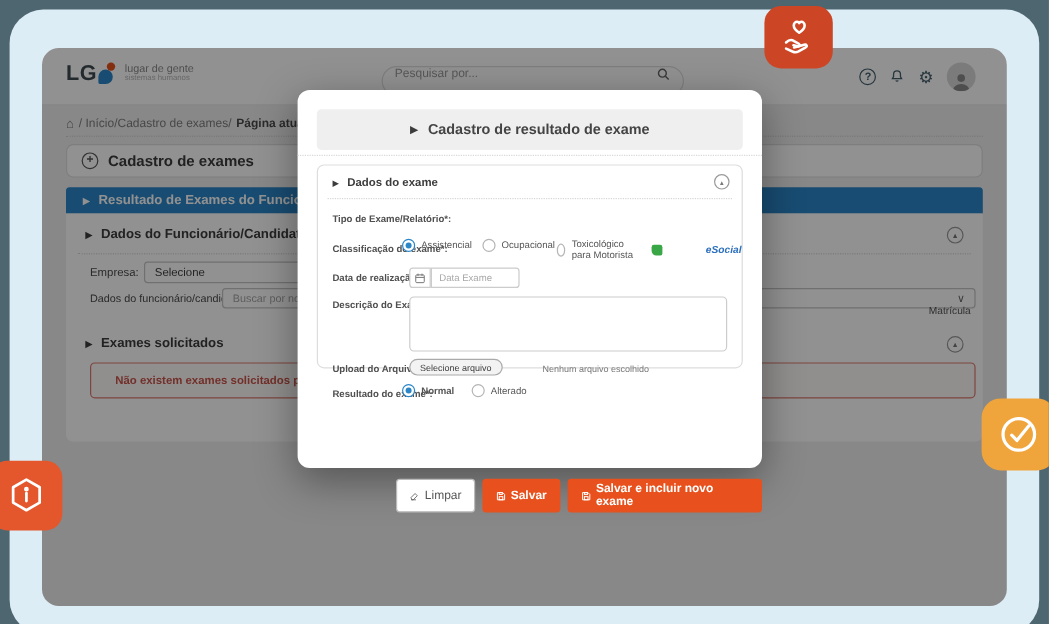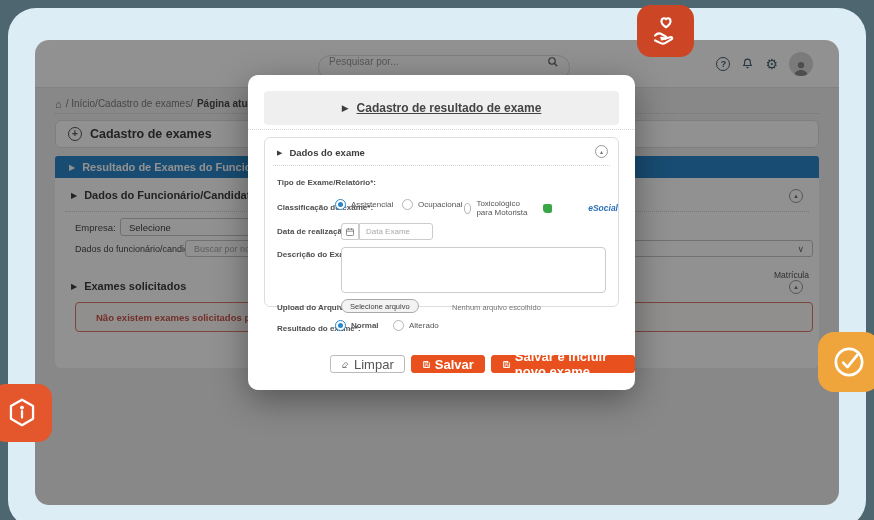--- a/index.html
+++ b/index.html
@@ -82,36 +82,36 @@
   .sel-box { position:absolute; height:18px; border:1px solid #c5c5c5; border-radius:3px;
              background:#fff; display:flex; align-items:center; padding:0 8px;
              font-size:9.5px; color:#3c3c3c; }
   .inp-box { position:absolute; height:17px; border:1px solid #c5c5c5; border-radius:3px;
              background:#fff; display:flex; align-items:center; padding:0 8px; }
   .inp-box input { flex:1; border:none; outline:none; font-size:9px; color:#555;
                    background:transparent; font-family:"Liberation Sans", sans-serif; }
   .inp-box input::placeholder { color:#a5a5a5; }
   .chev { font-size:9px; color:#666; }
 
-  .matricula { position:absolute; right:10px; top:92px; font-size:8.5px; color:#555; }
+  .matricula { position:absolute; right:10px; top:76px; font-size:8.5px; color:#555; }
 
   .warn-box { position:absolute; left:20px; top:124px; width:738px; height:30px;
               border:1px solid #dd7a6e; border-radius:4px; background:#fffbfa;
               display:flex; align-items:center; padding-left:20px; }
   .warn-box .msg { font-size:9.5px; font-weight:bold; color:#c9554a; }
 
   
   .modal { position:absolute; left:248px; top:75px; width:387px; height:315px;
            background:#fff; border-radius:10px; z-index:10;
            box-shadow:0 10px 34px rgba(0,0,0,0.38); }
   .modal-titlebar { position:absolute; left:16px; top:16px; width:355px; height:34px;
                     background:#efefef; border-radius:4px; display:flex;
                     align-items:center; justify-content:center; gap:8px; }
   .modal-titlebar .play { font-size:9px; color:#3c3c3c; }
-  .modal-titlebar .t { font-size:12px; font-weight:bold; color:#444;text-decoration:underline; }
+  .modal-titlebar .t { font-size:12px; font-weight:bold; color:#444; }
   .modal-dotted { position:absolute; left:0; right:0; top:54px; border-top:1px dotted #d8d8d8; }
 
   .form-card { position:absolute; left:16px; top:62px; width:355px; height:170px;
                border:1px solid #ddd; border-radius:6px; background:#fff; }
   .form-card .sec-head { top:9px; left:12px; }
   .form-card .sec-head .t { font-size:9.5px; }
   .form-card .sec-head .play { font-size:7px; }
   .form-card .collapse-btn { top:7px; right:10px; width:13px; height:13px; font-size:6px; }
   .form-card .dotted-div { top:27px; left:8px; right:8px; }
 
@@ -136,41 +136,52 @@
   .cal-box { position:absolute; width:18px; height:17px; border:1px solid #ccc;
              border-radius:3px 0 0 3px; display:flex; align-items:center; justify-content:center; background:#fff; }
   textarea.f-area { position:absolute; border:1px solid #ccc; border-radius:4px; resize:none;
                     outline:none; font-family:"Liberation Sans", sans-serif; font-size:8px; padding:4px; }
   .file-btn { position:absolute; height:14px; border:1px solid #aaa; border-radius:7px;
               background:#f3f3f3; font-size:7.5px; color:#3c3c3c; display:flex;
               align-items:center; padding:0 8px; }
   .file-note { position:absolute; font-size:7.5px; color:#777; }
 
   .btn-row { position:absolute; left:82px; top:280px; display:flex; gap:6px; }
-  .btn { height:18px; border-radius:3px; display:flex; align-items:center; justify-content:center;
-         gap:4px; font-size:13px; padding:0 10px; }
+  .btn { height:28px; border-radius:3px; display:flex; align-items:center; justify-content:center;
+         gap:4px; font-size:10px; padding:0 10px;margin-top:44px; }
   .btn.ghost { background:#fff; border:1px solid #bbb; color:#555; }
   .btn.primary { background:#e8511d; border:1px solid #e8511d; color:#fff; font-weight:bold; }
 
   
   .badge { position:absolute; z-index:20; display:flex; align-items:center; justify-content:center; }
   .badge-hand { left:637px; top:5px; width:57px; height:52px; border-radius:14px; background:#cc4626; }
   .badge-info { left:-8px; top:384px; width:60px; height:58px; border-radius:14px; background:#e4572c; }
   .badge-check { left:818px; top:332px; width:62px; height:60px; border-radius:16px; background:#f0a43c; }
 
   svg { display:block; }
 </style>
 </head>
 <body>
 
 <div class="frame"></div>
 
 <div class="window">
 
   <div class="app-header">
+    <div class="logo-wrap">
+      <span class="logo-lg">LG</span>
+      <span class="logo-mark">
+        <span class="blob-blue"></span>
+          <span class="blob-orange"></span>
+      </span>
+      <span class="logo-tag">
+        <div class="t1">lugar de gente</div>
+        <div class="t2">sistemas humanos</div>
+      </span>
+    </div>
 
     <div class="search-pill">
       <input type="text" placeholder="Pesquisar por..." style="">
       <span>
         <svg width="12" height="12" viewBox="0 0 24 24" fill="none" stroke="#666" stroke-width="2.4">
           <circle cx="10" cy="10" r="6.5"></circle>
             <line x1="15" y1="15" x2="20.5" y2="20.5"></line>
         </svg>
       </span>
     </div>

